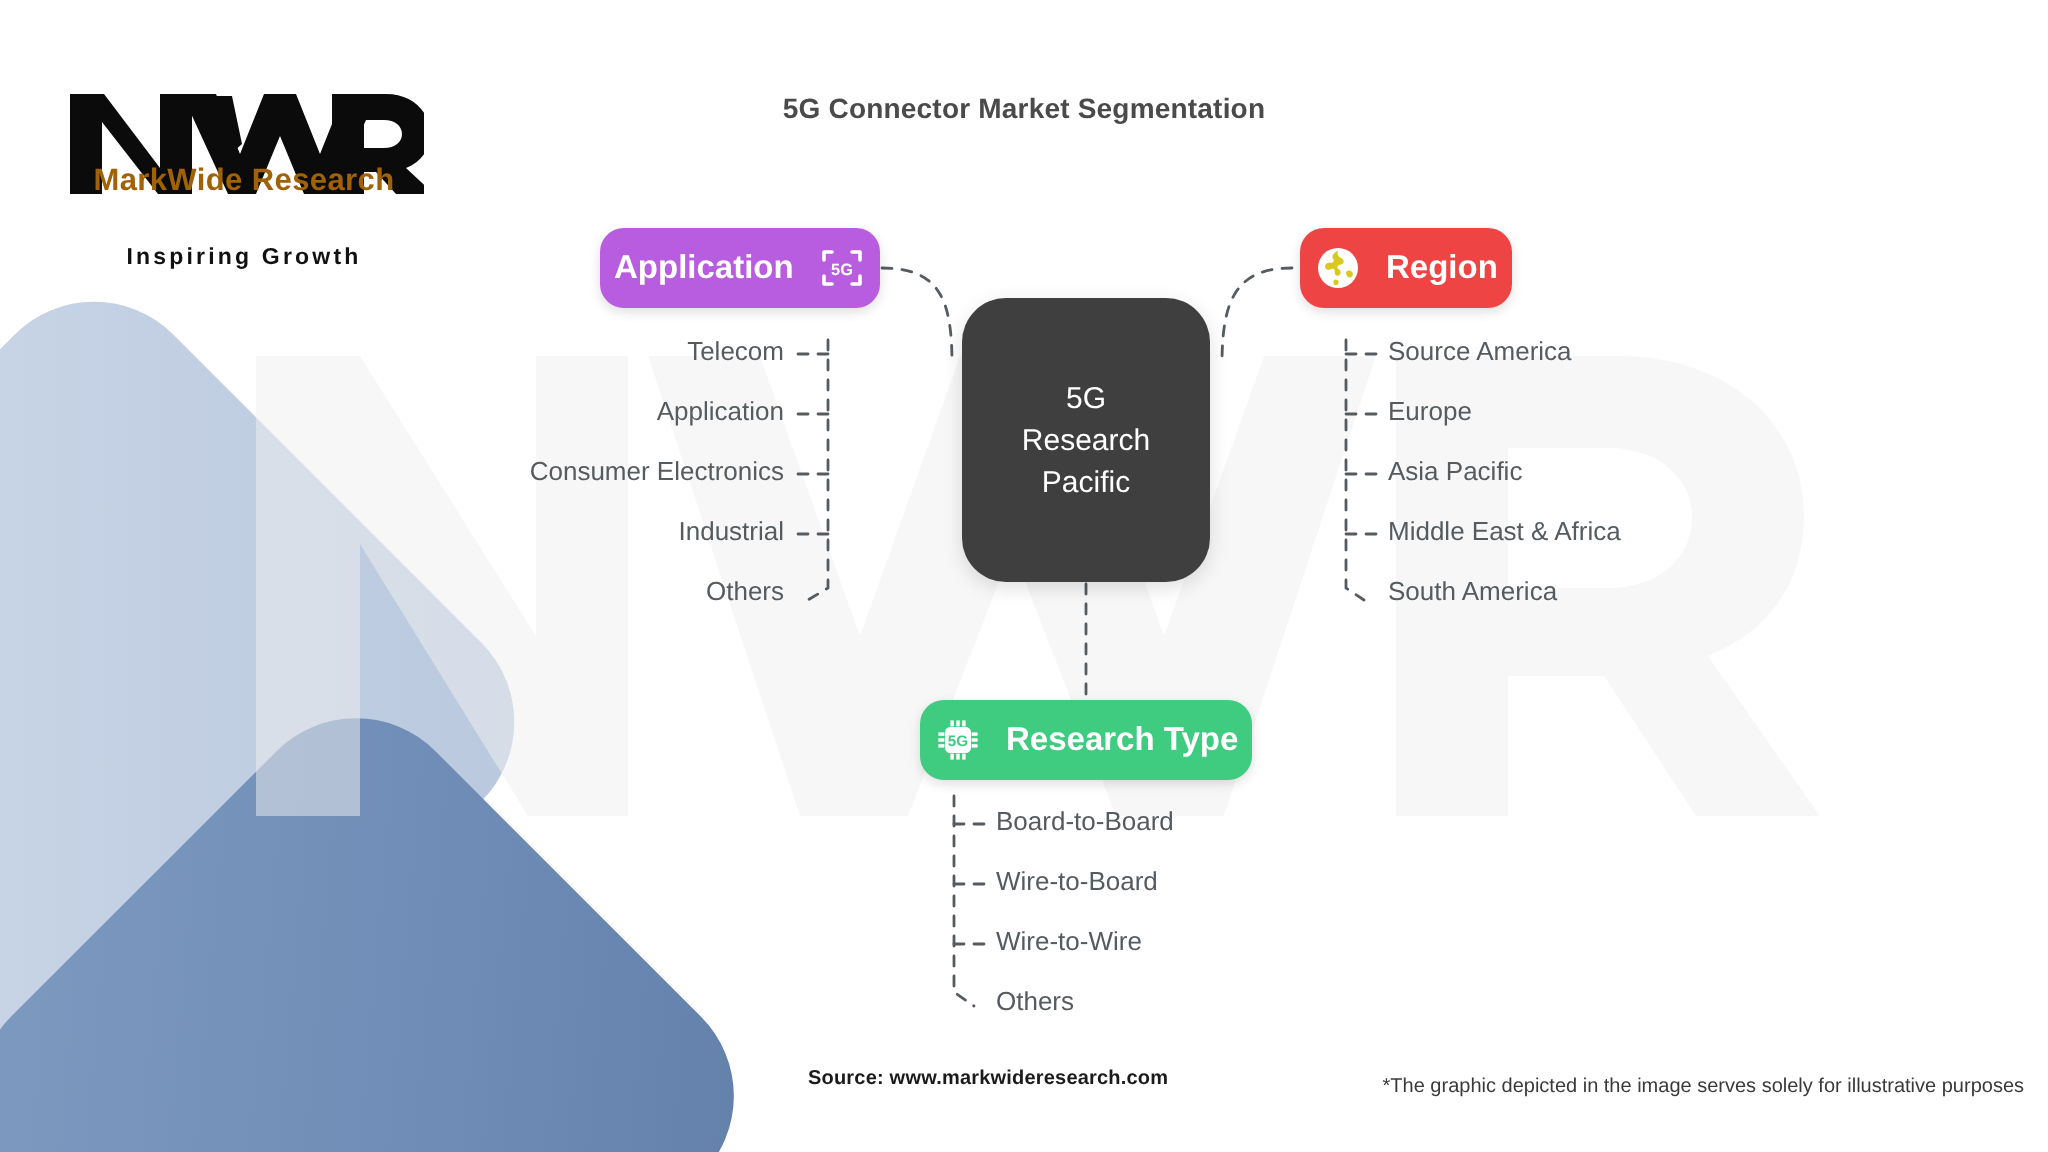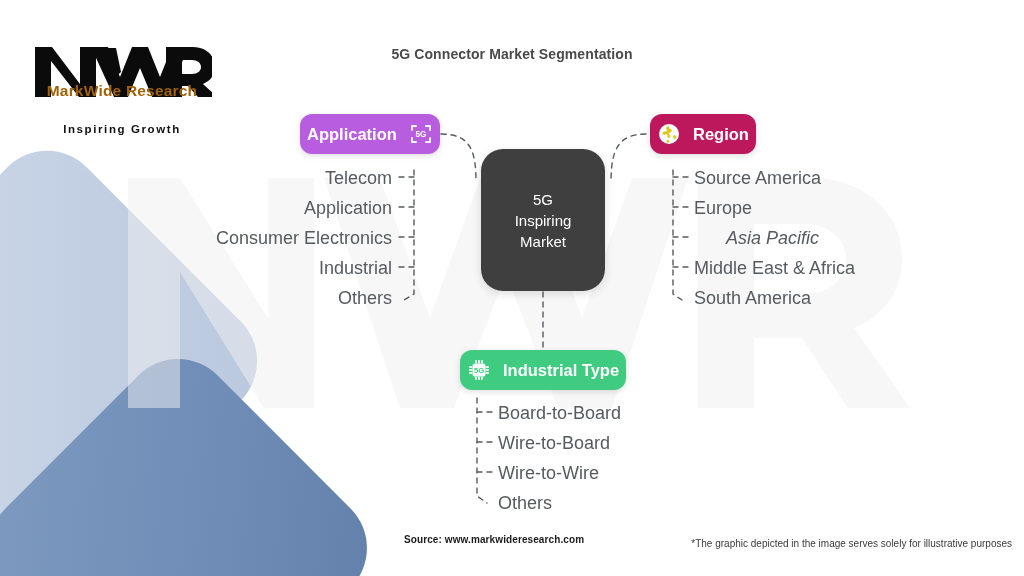--- a/index.html
+++ b/index.html
@@ -61,26 +61,26 @@
 
   
   .badge{
     position:absolute;height:40px;border-radius:12px;
     display:flex;align-items:center;gap:12px;padding:0 7px;
     box-shadow:0 2px 6px rgba(0,0,0,.13);
   }
   .badge .label{color:#fff;font-size:16.5px;font-weight:bold;white-space:nowrap;}
   .badge .ic{width:24px;height:24px;flex:none;display:block;}
   #badge-application{left:300px;top:114px;background:#b85ce0;flex-direction:row;}
-  #badge-region{left:650px;top:114px;background:#be185d;}
+  #badge-region{left:650px;top:114px;background:#ef4444;}
   #badge-connector{left:460px;top:350px;background:#3fcc81;}
 
   
   .leaf{
-    position:absolute;font-size:18px;color:#555b5f;white-space:nowrap;
+    position:absolute;font-size:13px;color:#555b5f;white-space:nowrap;
   }
   .leaf-left{text-align:right;transform:translateX(-100%);}
   .leaf-right{text-align:left;}
 
   
   .source{
     position:absolute;left:404px;top:534px;
     font-size:10px;font-weight:bold;color:#1b1b1b;letter-spacing:.1px;
   }
   .disclaimer{
@@ -142,22 +142,22 @@
       <path d="M477 398 L477 496 L487 503"></path>
       <path d="M477 412 L492 412"></path>
       <path d="M477 442 L492 442"></path>
       <path d="M477 472 L492 472"></path>
     </g>
   </svg>
 
   <div class="center-node">
     <div class="txt">
       <span>5G</span><br>
-      <span>Inspiring</span><br>
-      <span>Market</span>
+      <span>Research</span><br>
+      <span>Pacific</span>
     </div>
   </div>
 
   <div class="badge" id="badge-application">
     <span class="label">Application</span>
     <svg class="ic" viewBox="0 0 24 24">
       <g fill="none" stroke="#ffffff" stroke-width="1.8" stroke-linecap="round" stroke-linejoin="round">
         <path d="M3 8 V4 H7"></path>
           <path d="M17 4 H21 V8"></path>
         <path d="M21 16 V20 H17"></path>
@@ -191,32 +191,32 @@
         <rect x="14.1" y="18.8" width="1.7" height="3"></rect>
         <rect x="2.2" y="8.2" width="3" height="1.7"></rect>
         <rect x="2.2" y="11.15" width="3" height="1.7"></rect>
         <rect x="2.2" y="14.1" width="3" height="1.7"></rect>
         <rect x="18.8" y="8.2" width="3" height="1.7"></rect>
         <rect x="18.8" y="11.15" width="3" height="1.7"></rect>
         <rect x="18.8" y="14.1" width="3" height="1.7"></rect>
       </g>
       <text x="12" y="14.9" fill="#3fcc81" font-size="7.6" font-weight="bold" font-family="Liberation Sans, sans-serif" text-anchor="middle">5G</text>
     </svg>
-    <span class="label">Industrial Type</span>
+    <span class="label">Research Type</span>
   </div>
 
   <div class="leaf leaf-left" style="left:392px;top:168px;">Telecom</div>
   <div class="leaf leaf-left" style="left:392px;top:198px;">Application</div>
   <div class="leaf leaf-left" style="left:392px;top:228px;">Consumer Electronics</div>
   <div class="leaf leaf-left" style="left:392px;top:258px;">Industrial</div>
   <div class="leaf leaf-left" style="left:392px;top:288px;">Others</div>
 
   <div class="leaf leaf-right" style="left:694px;top:168px;">Source America</div>
   <div class="leaf leaf-right" style="left:694px;top:198px;">Europe</div>
-  <div class="leaf leaf-right" style="left:726px;top:228px;font-style:italic;">Asia Pacific</div>
+  <div class="leaf leaf-right" style="left:694px;top:228px;">Asia Pacific</div>
   <div class="leaf leaf-right" style="left:694px;top:258px;">Middle East &amp; Africa</div>
   <div class="leaf leaf-right" style="left:694px;top:288px;">South America</div>
 
   <div class="leaf leaf-right" style="left:498px;top:403px;">Board-to-Board</div>
   <div class="leaf leaf-right" style="left:498px;top:433px;">Wire-to-Board</div>
   <div class="leaf leaf-right" style="left:498px;top:463px;text-align:center;">Wire-to-Wire</div>
   <div class="leaf leaf-right" style="left:498px;top:493px;">Others</div>
 
   <div class="source">Source: www.markwideresearch.com</div>
   <div class="disclaimer">*The graphic depicted in the image serves solely for illustrative purposes</div>

